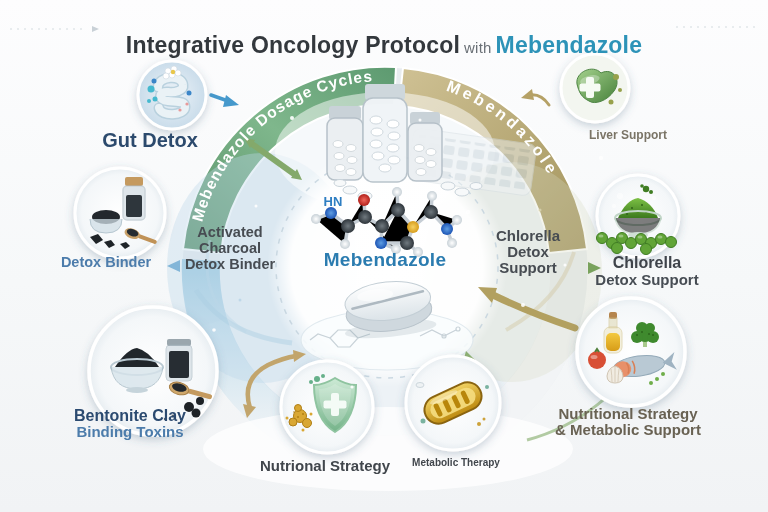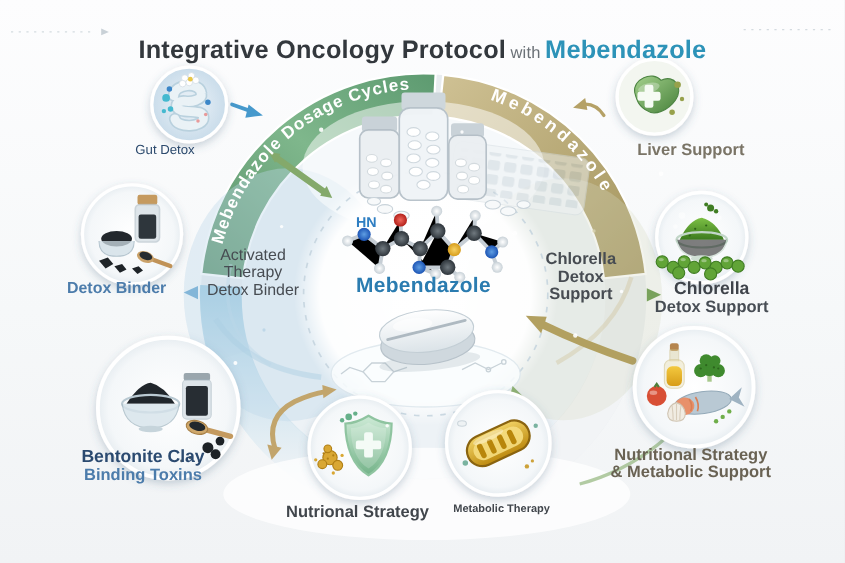--- a/index.html
+++ b/index.html
@@ -6,31 +6,31 @@
   #stage{
     position:relative;width:768px;height:512px;overflow:hidden;
     background:linear-gradient(180deg,#fdfdfe 0%,#f6f8f9 55%,#f1f3f5 100%);
     font-family:"Liberation Sans",sans-serif;
   }
   #scene{position:absolute;left:0;top:0;z-index:1;}
   .lbl{position:absolute;transform:translateX(-50%);text-align:center;white-space:nowrap;z-index:5;line-height:1.08;}
   .title{left:384px;top:13px;font-size:23px;font-weight:bold;color:#33383d;letter-spacing:.2px;margin-top:20px;}
   .title .with{font-size:15px;font-weight:normal;color:#6a7076;margin:0 4px;}
   .title .hl{color:#2d93b8;}
-  .lbl-gut{left:150px;top:130px;font-size:12px;font-weight:normal;color:#2c4a6d;}
-  .lbl-liver{left:628px;top:129px;font-size:15px;font-weight:bold;color:#7a7466;}
+  .lbl-gut{left:150px;top:130px;font-size:20px;font-weight:bold;color:#2c4a6d;}
+  .lbl-liver{left:628px;top:129px;font-size:12px;font-weight:bold;color:#7a7466;}
   .lbl-charcoal{left:106px;top:255px;font-size:14.5px;font-weight:bold;color:#4c7cab;line-height:15.5px;}
   .lbl-chlorella{left:647px;top:255px;font-size:16px;font-weight:bold;color:#3e434a;line-height:16.5px;}
   .lbl-chlorella .l2{font-size:15px;color:#474d54;}
   .lbl-bentonite{left:130px;top:408px;font-size:16px;font-weight:bold;color:#2b4a70;line-height:15.5px;}
   .lbl-bentonite .l2{font-size:15px;color:#4c7cab;}
   .lbl-nutrition{left:628px;top:406px;font-size:15px;font-weight:bold;color:#696253;line-height:15.5px;}
   .lbl-bot-nutri{left:325px;top:458px;font-size:15px;font-weight:bold;color:#41464c;}
   .lbl-bot-metab{left:456px;top:458px;font-size:10px;font-weight:bold;color:#41464c;}
-  .lbl-inner-left{left:230px;top:224px;font-size:14.5px;font-weight:normal;color:#474c52;line-height:16px;}
+  .lbl-inner-left{left:230px;top:224px;font-size:14.5px;font-weight:bold;color:#474c52;line-height:16px;}
   .lbl-inner-right{left:528px;top:228px;font-size:15px;font-weight:bold;color:#474c52;line-height:16px;}
   .lbl-drug{left:385px;top:250px;font-size:19px;font-weight:800;color:#2b7cb0;letter-spacing:.3px;}
 </style>
 </head>
 <body>
 
 <div id="stage">
 
 <svg id="scene" width="768" height="512" viewBox="0 0 768 512" xmlns="http://www.w3.org/2000/svg" xmlns:xlink="http://www.w3.org/1999/xlink">
 <defs>
@@ -578,21 +578,21 @@
   <div>&amp; Metabolic Support</div>
 </div>
 
 <div class="lbl lbl-bentonite">
   <div>Bentonite Clay</div>
   <div class="l2">Binding Toxins</div>
 </div>
 
 <div class="lbl lbl-inner-left">
   <div>Activated</div>
-  <div>Therapy</div>
+  <div>Charcoal</div>
   <div>Detox Binder</div>
 </div>
 
 <div class="lbl lbl-inner-right">
   <div>Chlorella</div>
   <div>Detox</div>
   <div>Support</div>
 </div>
 
 <div class="lbl lbl-drug">Mebendazole</div>

